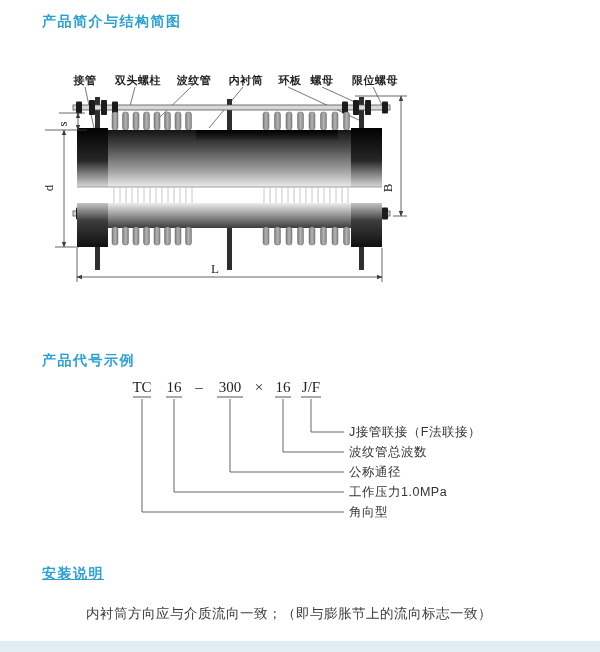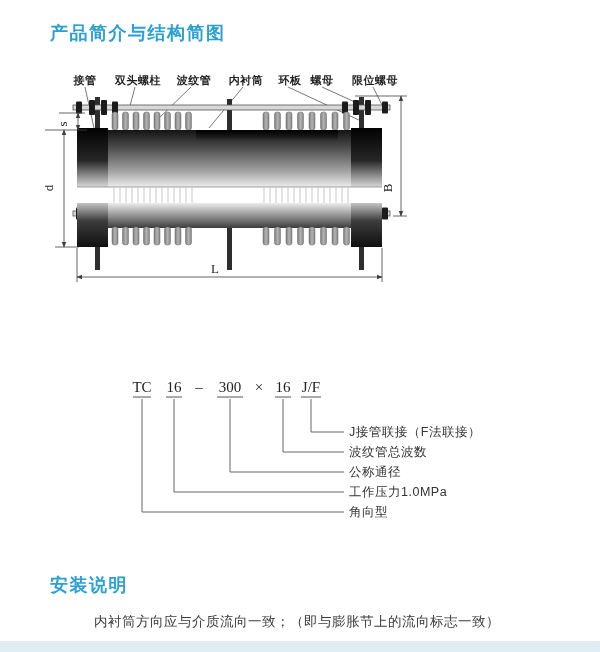--- a/index.html
+++ b/index.html
@@ -1,26 +1,26 @@
 <!DOCTYPE html>
 <html><head>
 <meta charset="utf-8">
 <style>
   html,body{margin:0;padding:0;}
   body{width:600px;height:652px;background:#fdfdfd;}
   .page{position:relative;width:600px;height:652px;background:#ffffff;overflow:hidden;
         font-family:"Liberation Sans",sans-serif;}
-  .sec-title{position:absolute;left:38px;margin:12px;font-size:18px;font-weight:bold;
+  .sec-title{position:absolute;left:38px;margin:4px;font-size:14px;font-weight:bold;
              color:#2ba0d2;letter-spacing:1.5px;font-family:"Liberation Sans",sans-serif;}
   #sec1{top:9px;}
   #sec2{top:348px;}
-  #sec3{top:561px;}
+  #sec3{top:561px;text-decoration:underline;}
   .diagram-svg{position:absolute;left:45px;top:66px;}
   .code-svg{position:absolute;left:118px;top:376px;}
-  .install-line{position:absolute;left:78px;margin:16px;font-size:13.5px;color:#3a3a3a;
+  .install-line{position:absolute;left:78px;margin:8px;font-size:13.5px;color:#3a3a3a;
                 letter-spacing:0.5px;white-space:nowrap;text-align:right;}
   #install1{top:597px;}
   #install2{top:620px;}
   .bottom-strip{position:absolute;left:0;top:641px;width:600px;height:11px;background:#e2ecf3;}
   .plabel{font-size:11px;font-weight:bold;fill:#1f1f1f;letter-spacing:0.5px;}
   .dimlabel{font-family:"Liberation Serif",serif;font-size:13px;fill:#222;}
   .token{font-family:"Liberation Serif",serif;font-size:15px;fill:#222;}
   .desc{font-size:12.5px;fill:#333;letter-spacing:0.5px;}
 </style>
 </head>
@@ -203,20 +203,21 @@
     <text class="dimlabel" x="347" y="122" text-anchor="middle" transform="rotate(-90,347,122)">B</text>
 
     <g stroke="#3f3f3f" stroke-width="0.8">
       <line x1="32" y1="182" x2="32" y2="216"></line>
       <line x1="337" y1="182" x2="337" y2="216"></line>
       <line x1="32" y1="211" x2="337" y2="211" marker-start="url(#arr)" marker-end="url(#arr)"></line>
     </g>
     <text class="dimlabel" x="170" y="207" text-anchor="middle">L</text>
   </svg>
 
+  <h2 id="sec2" class="sec-title">产品代号示例</h2>
 
   <svg class="code-svg" width="372" height="150" viewBox="0 0 372 150">
     <g>
       <text class="token" x="24" y="16" text-anchor="middle">TC</text>
       <text class="token" x="56" y="16" text-anchor="middle">16</text>
       <text class="token" x="81" y="16" text-anchor="middle">–</text>
       <text class="token" x="112" y="16" text-anchor="middle">300</text>
       <text class="token" x="141" y="16" text-anchor="middle">×</text>
       <text class="token" x="165" y="16" text-anchor="middle">16</text>
       <text class="token" x="193" y="16" text-anchor="middle">J/F</text>

